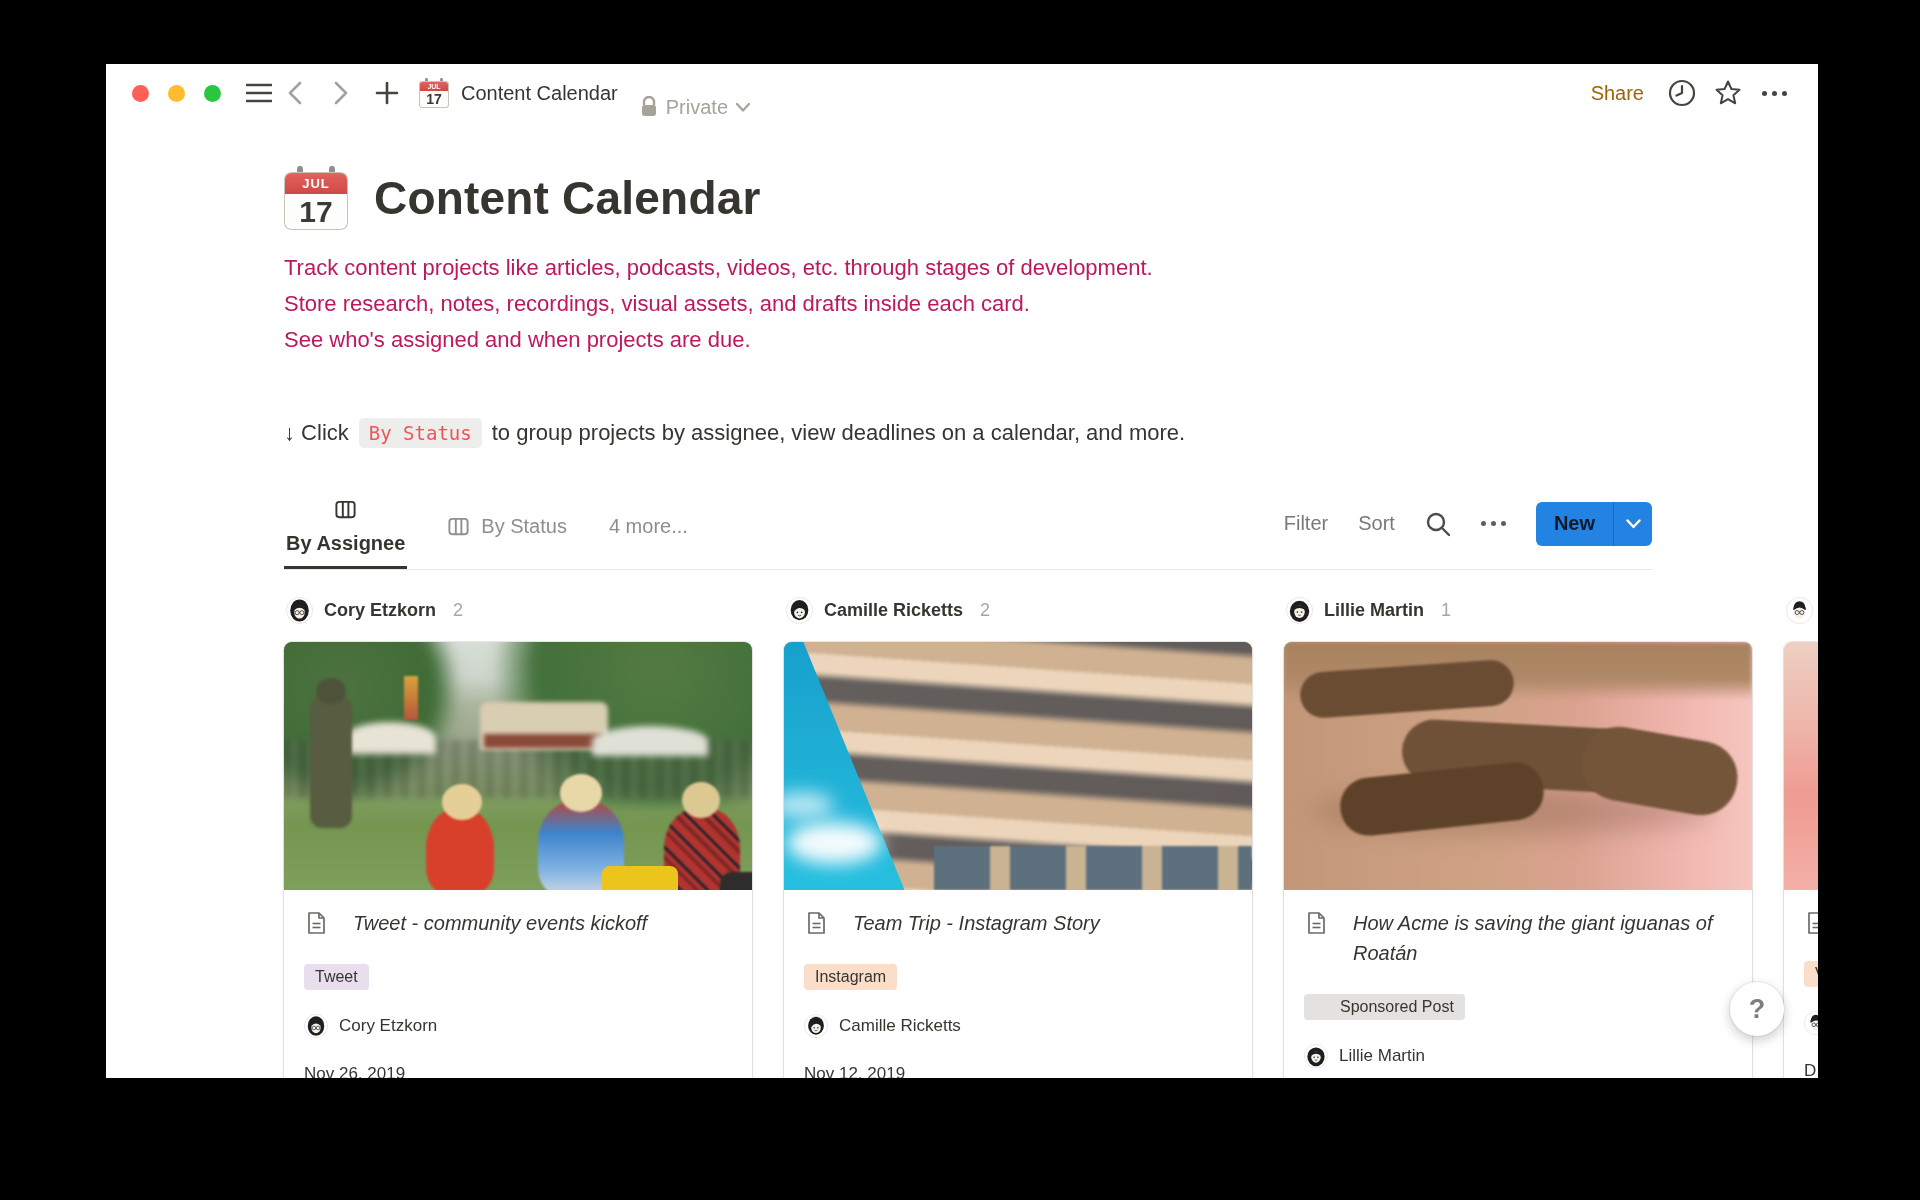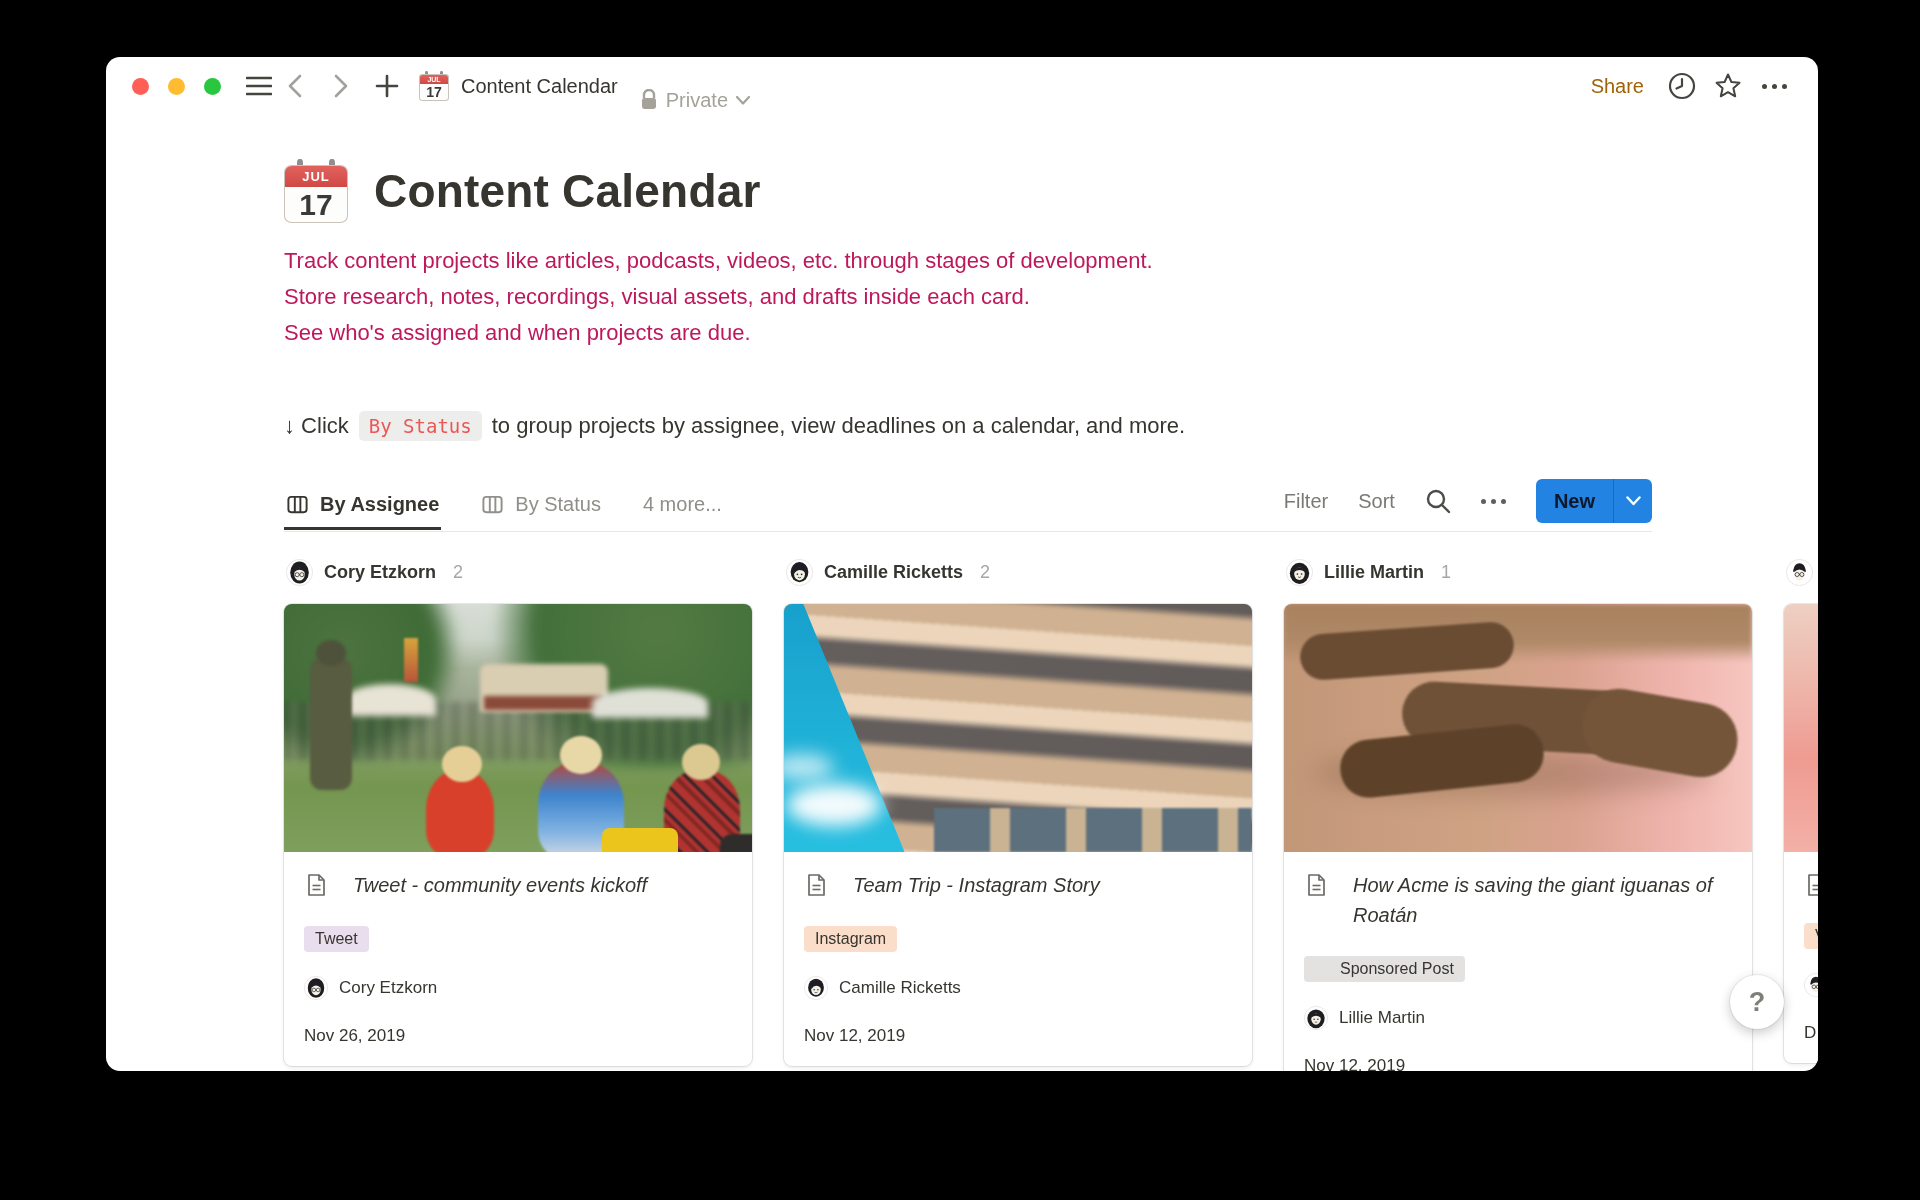--- a/index.html
+++ b/index.html
@@ -2,22 +2,22 @@
 <html><head>
 <meta charset="utf-8">
 <style>
   html,body{margin:0;padding:0;overflow:hidden;}
   body{
     width:1920px;height:1200px;background:#000;
     font-family:"Liberation Sans","DejaVu Sans",sans-serif;
     color:#37352F;-webkit-font-smoothing:antialiased;position:relative;
   }
   .window{
-    position:absolute;left:106px;top:57px;width:1712px;height:1014px;
-    background:#fff;border-radius:14px;overflow:hidden;
+    position:absolute;left:106px;top:64px;width:1712px;height:1014px;
+    background:#fff;border-radius:0;overflow:hidden;
   }
   
   .titlebar{display:flex;align-items:center;height:58px;padding:0 26px 0 26px;}
   .traffic{display:flex;align-items:center;gap:19px;margin-right:20px;}
   .dot{width:17px;height:17px;border-radius:50%;}
   .dot.red{background:#FF5F57}.dot.yellow{background:#FEBC2E}.dot.green{background:#29C73F}
   .tb-btn{width:36px;height:36px;display:flex;align-items:center;justify-content:center;border-radius:6px;flex:none;}
   .nav-group{display:flex;align-items:center;gap:10px;margin-right:8px;}
   .crumb{display:flex;align-items:center;gap:12px;margin-left:6px;}
   .crumb-title{font-size:20px;font-weight:500;color:#37352F;white-space:nowrap;}
@@ -46,21 +46,21 @@
   .hint{margin-top:60px;font-size:22px;display:flex;align-items:center;white-space:nowrap;}
   .hint .code{
     font-family:"DejaVu Sans Mono","Liberation Mono",monospace;
     font-size:19px;color:#EB5757;background:rgba(135,131,120,0.15);
     padding:4px 10px;border-radius:5px;margin:0 10px;
   }
   
   .view-bar{width:1368px;display:flex;justify-content:space-between;align-items:center;border-bottom:1px solid #E8E7E4;margin-top:38px;}
   .tabs{display:flex;align-items:stretch;}
   .tab{display:flex;align-items:center;gap:11px;padding:12px 2px 14px;margin-right:38px;font-size:20px;color:#8F8E89;cursor:default;}
-  .tab.active{color:#37352F;font-weight:600;box-shadow:inset 0 -3px 0 #37352F;}
+  .tab.active{color:#37352F;font-weight:600;box-shadow:inset 0 -3px 0 #37352F;flex-direction:column;}
   .controls{display:flex;align-items:center;gap:30px;padding-bottom:8px;}
   .ctrl-label{font-size:20px;color:#7A7974;}
   .new-btn{display:flex;align-items:stretch;height:44px;border-radius:6px;overflow:hidden;background:#2383E2;color:#0f172a;}
   .new-main{display:flex;align-items:center;padding:0 18px;font-size:20px;font-weight:600;}
   .new-divider{width:1px;background:rgba(0,0,0,0.18);}
   .new-caret{display:flex;align-items:center;justify-content:center;width:38px;}
   .dots{display:flex;gap:5px;align-items:center;}
   .dots b{width:5px;height:5px;border-radius:50%;background:#5F5E59;display:block;}
   .dots.dark b{background:#45443F;}
   

